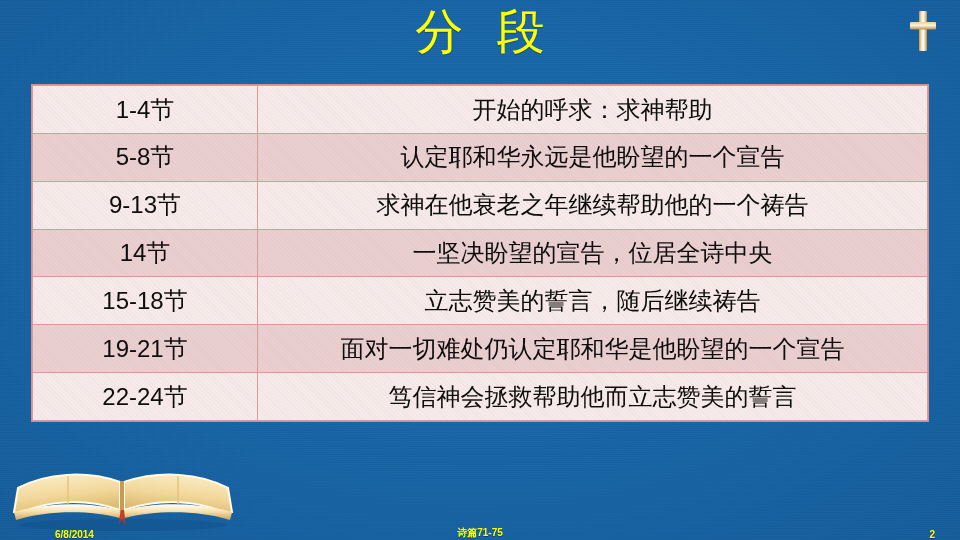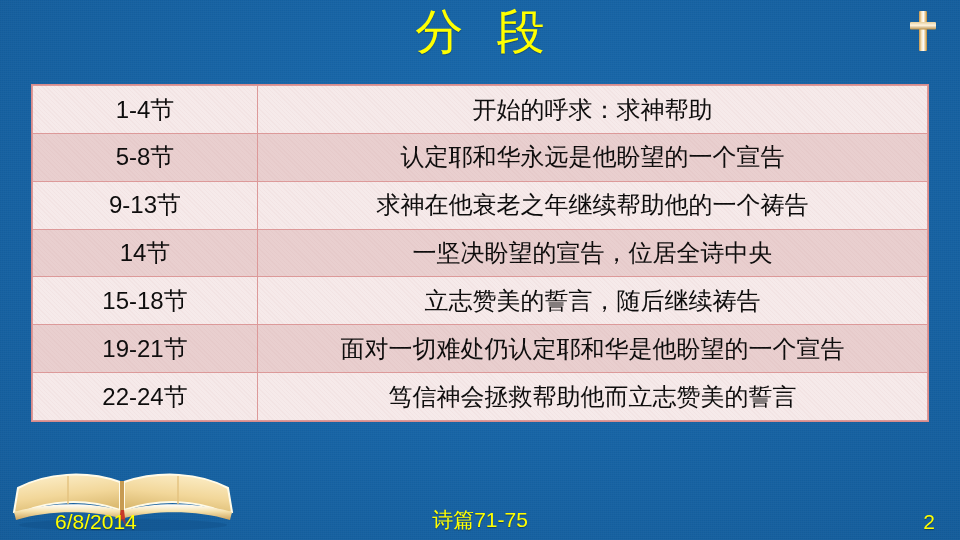--- a/index.html
+++ b/index.html
@@ -108,24 +108,24 @@
     left: 8px;
     bottom: 2px;
     width: 230px;
     height: 86px;
     z-index: 3;
   }
 
   
   .footer-text {
     position: absolute;
-    bottom: 6px;
+    bottom: 0;
     color: #FFFF00;
-    font-size: 21px;
-    font-weight: normal;
+    font-size: 10px;
+    font-weight: bold;
     z-index: 6;
     text-shadow: 0 1px 1px rgba(0,0,0,.35);
     white-space: nowrap;
   }
   #footer-date  { left: 55px; }
   #footer-title { left: 0; width: 960px; text-align: center; }
   #footer-page  { right: 25px; }
 </style>
 </head>
 <body>

